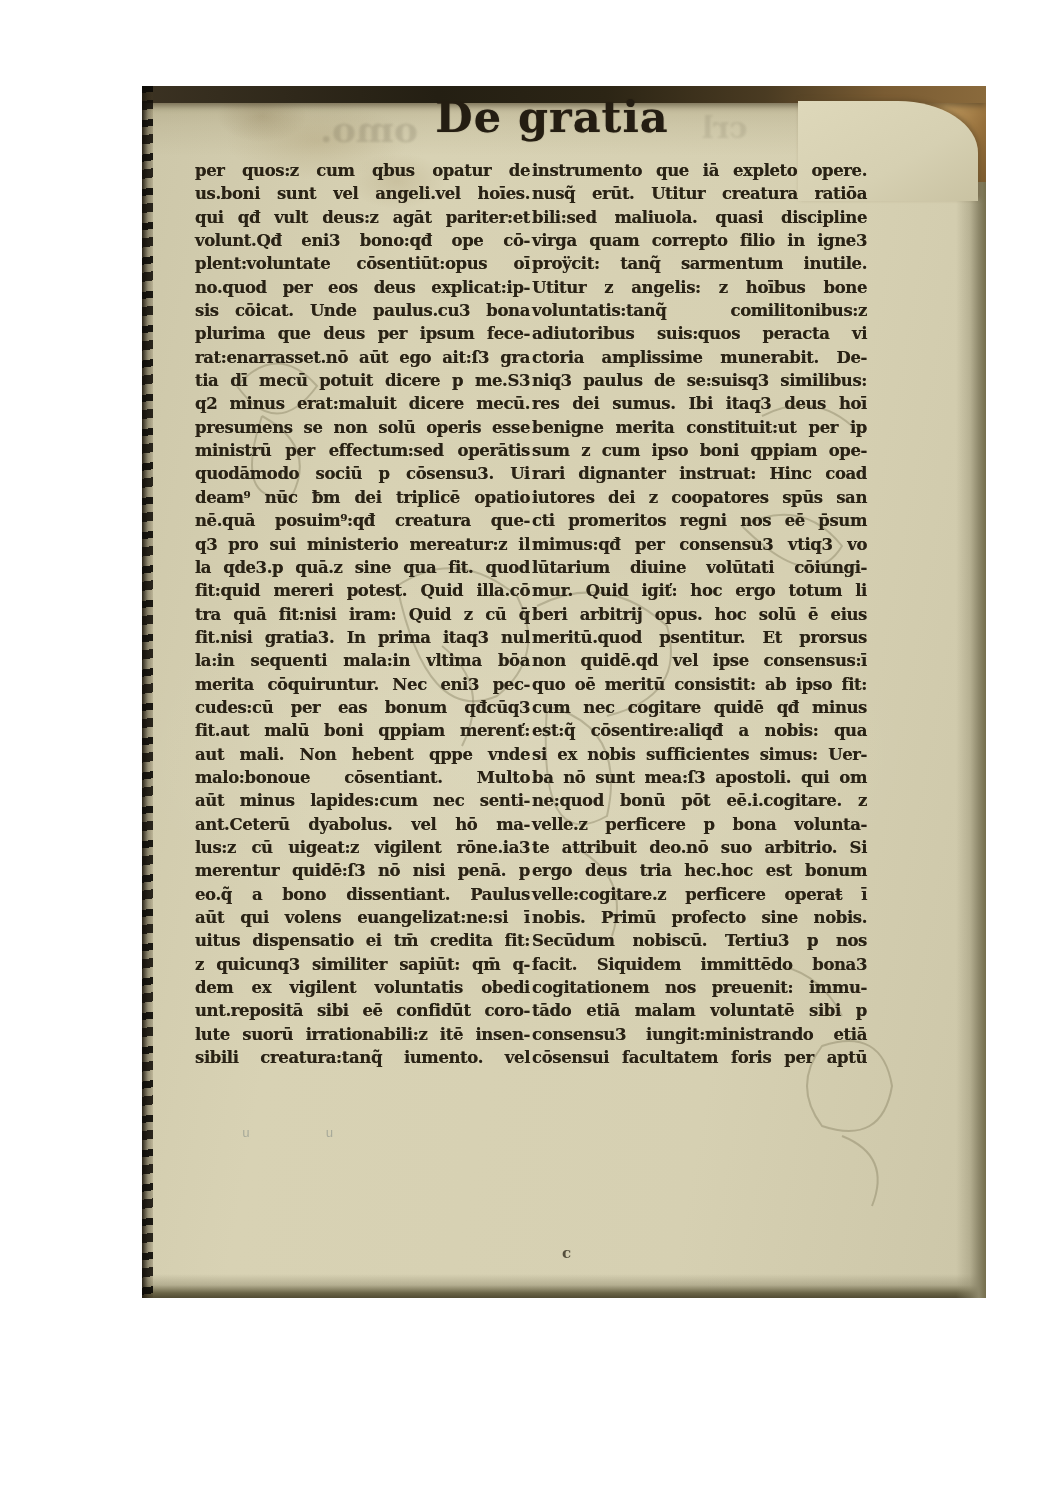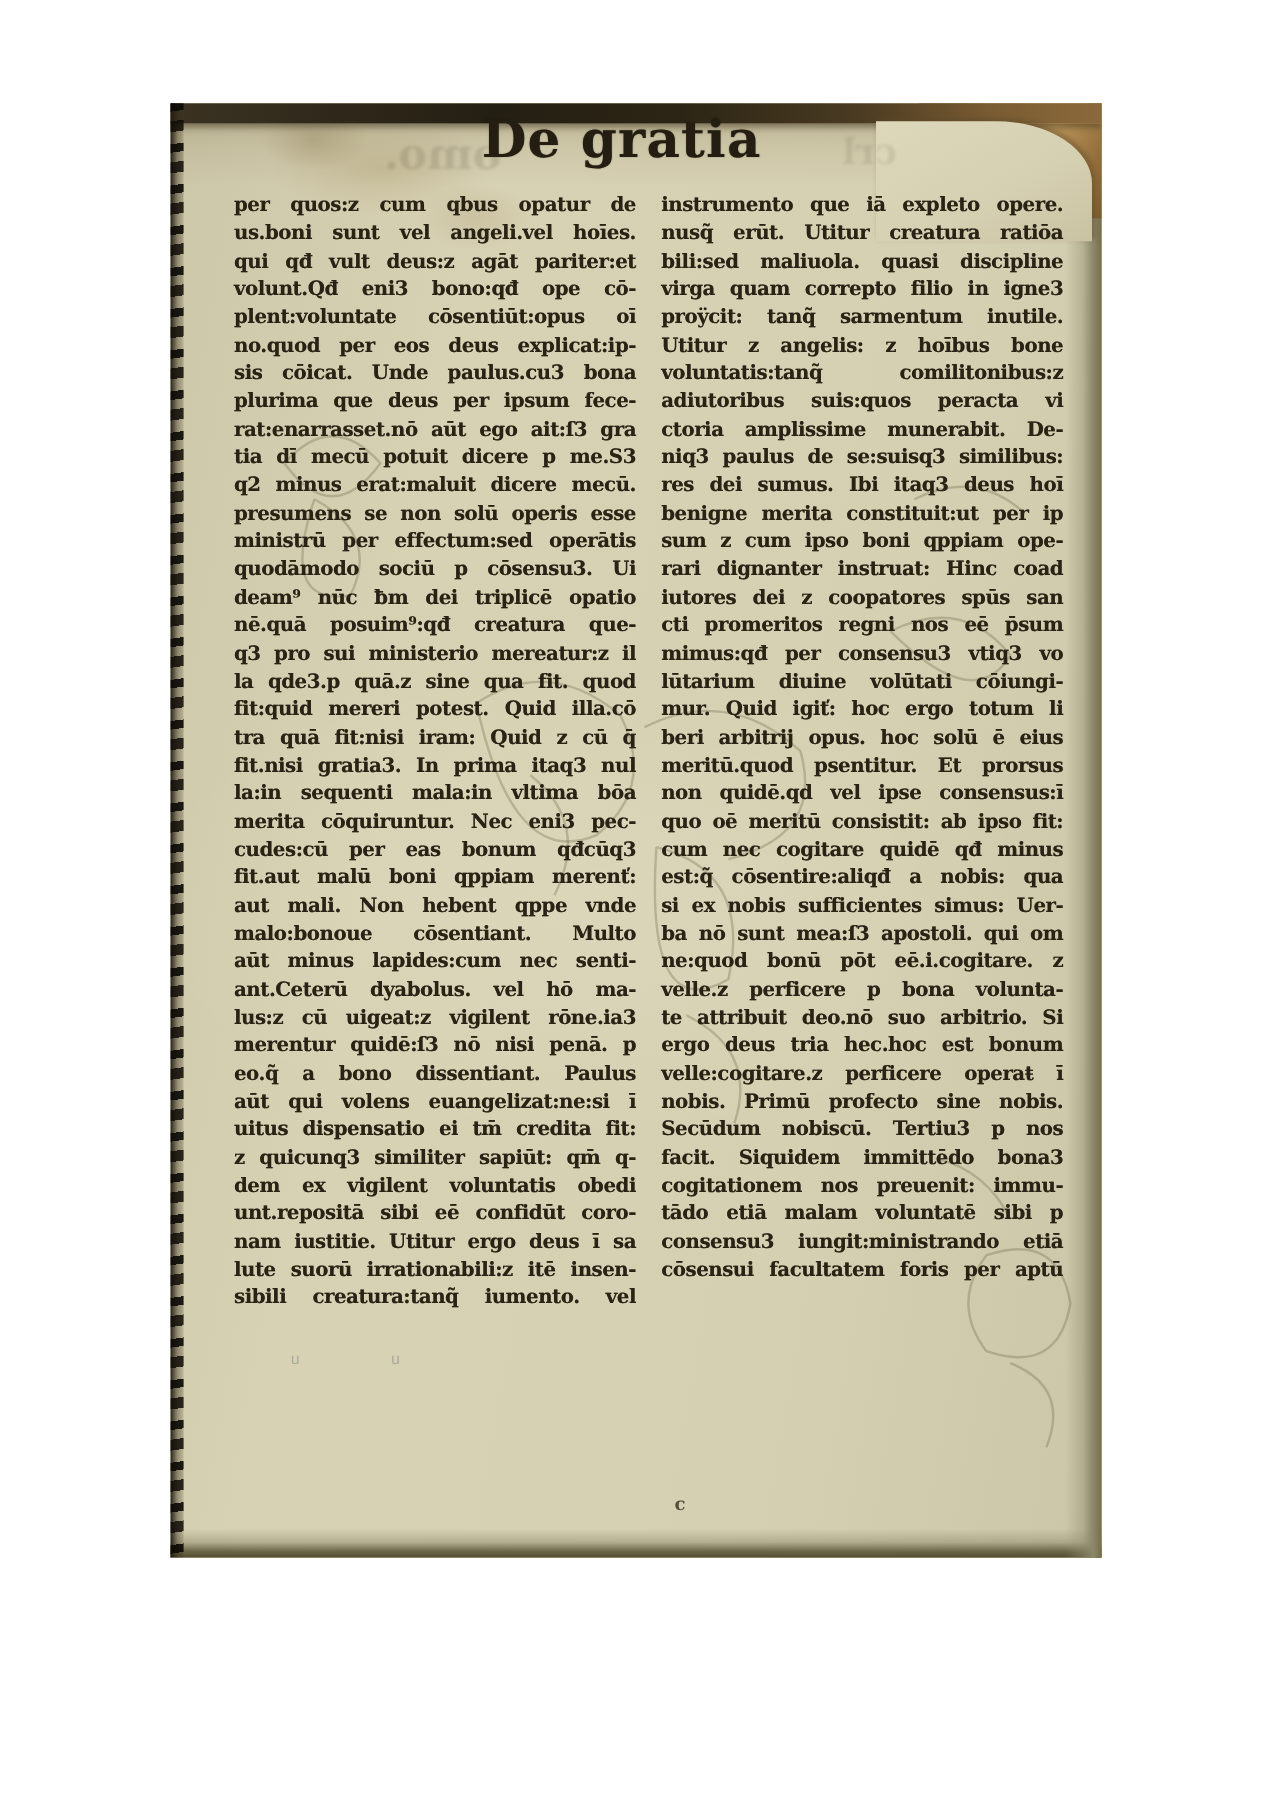--- a/index.html
+++ b/index.html
@@ -5,21 +5,21 @@
   html,body{margin:0;padding:0;}
   body{
     width:1060px;height:1500px;
     background:#ffffff;
     position:relative;
     font-family:"DejaVu Serif", serif;
     overflow:hidden;
   }
   
   .photo{
-    position:absolute;left:142px;top:86px;width:776px;height:1212px;
+    position:absolute;left:142px;top:86px;width:844px;height:1212px;
     overflow:hidden;
     background:
       radial-gradient(ellipse 130px 55px at 175px 55px, rgba(146,124,74,.22), transparent 70%),
       radial-gradient(ellipse 70px 40px at 255px 95px, rgba(140,118,70,.18), transparent 70%),
       radial-gradient(ellipse 60px 35px at 120px 30px, rgba(120,100,60,.25), transparent 75%),
       radial-gradient(ellipse 500px 260px at 45% 55%, rgba(255,255,245,.10), transparent 80%),
       linear-gradient(180deg, rgba(112,98,58,.30) 0px, rgba(112,98,58,.10) 38px, transparent 70px),
       linear-gradient(270deg, #756e4c 0px, #8d876a 7px, rgba(150,144,114,.45) 16px, transparent 30px),
       linear-gradient(0deg, #514b33 0px, #6b6547 5px, rgba(130,124,95,.40) 13px, transparent 24px),
       linear-gradient(100deg, #cdc7a9 0%, #d8d2b4 28%, #d6d0b2 70%, #ccc6a8 100%);
@@ -74,21 +74,21 @@
     font-family:"DejaVu Serif", serif;font-weight:bold;
     color:#4a4330;opacity:.16;filter:blur(1.2px);
     transform:scaleX(-1);
     z-index:6;
   }
   .ghost-left{left:178px;top:22px;font-size:36px;}
   .ghost-right{left:560px;top:24px;font-size:30px;opacity:.12;}
   
   .columns{
     position:absolute;left:53px;top:73px;
-    display:flex;gap:21px;
+    display:flex;gap:2px;
     z-index:8;
   }
   .col{width:335px;}
   .tline{
     font-family:"DejaVu Serif", serif;
     font-weight:bold;
     font-size:16.5px;
     line-height:23.35px;
     height:23.35px;
     letter-spacing:-0.4px;
@@ -180,21 +180,20 @@
         <div class="tline">aūt minus lapides:cum nec senti-</div>
         <div class="tline">ant.Ceterū dyabolus. vel hō ma-</div>
         <div class="tline">lus:z cū uigeat:z vigilent rōne.ia3</div>
         <div class="tline">merentur quidē:ſ3 nō nisi penā. p</div>
         <div class="tline">eo.q̃ a bono dissentiant. Paulus</div>
         <div class="tline">aūt qui volens euangelizat:ne:si ī</div>
         <div class="tline">uitus dispensatio ei tm̄ credita fit:</div>
         <div class="tline">z quicunq3 similiter sapiūt: qm̄ q-</div>
         <div class="tline">dem ex vigilent voluntatis obedi</div>
         <div class="tline">unt.repositā sibi eē confidūt coro-</div>
-        <div class="tline">nam iustitie. Utitur ergo deus ī sa</div>
         <div class="tline">lute suorū irrationabili:z itē insen-</div>
         <div class="tline">sibili creatura:tanq̃ iumento. vel</div>
       </div>
     <div class="col">
         <div class="tline">instrumento que iā expleto opere.</div>
         <div class="tline">nusq̃ erūt. Utitur creatura ratiōa</div>
         <div class="tline">bili:sed maliuola. quasi discipline</div>
         <div class="tline">virga quam correpto filio in igne3</div>
         <div class="tline">proÿcit: tanq̃ sarmentum inutile.</div>
         <div class="tline">Utitur z angelis: z hoībus bone</div>

